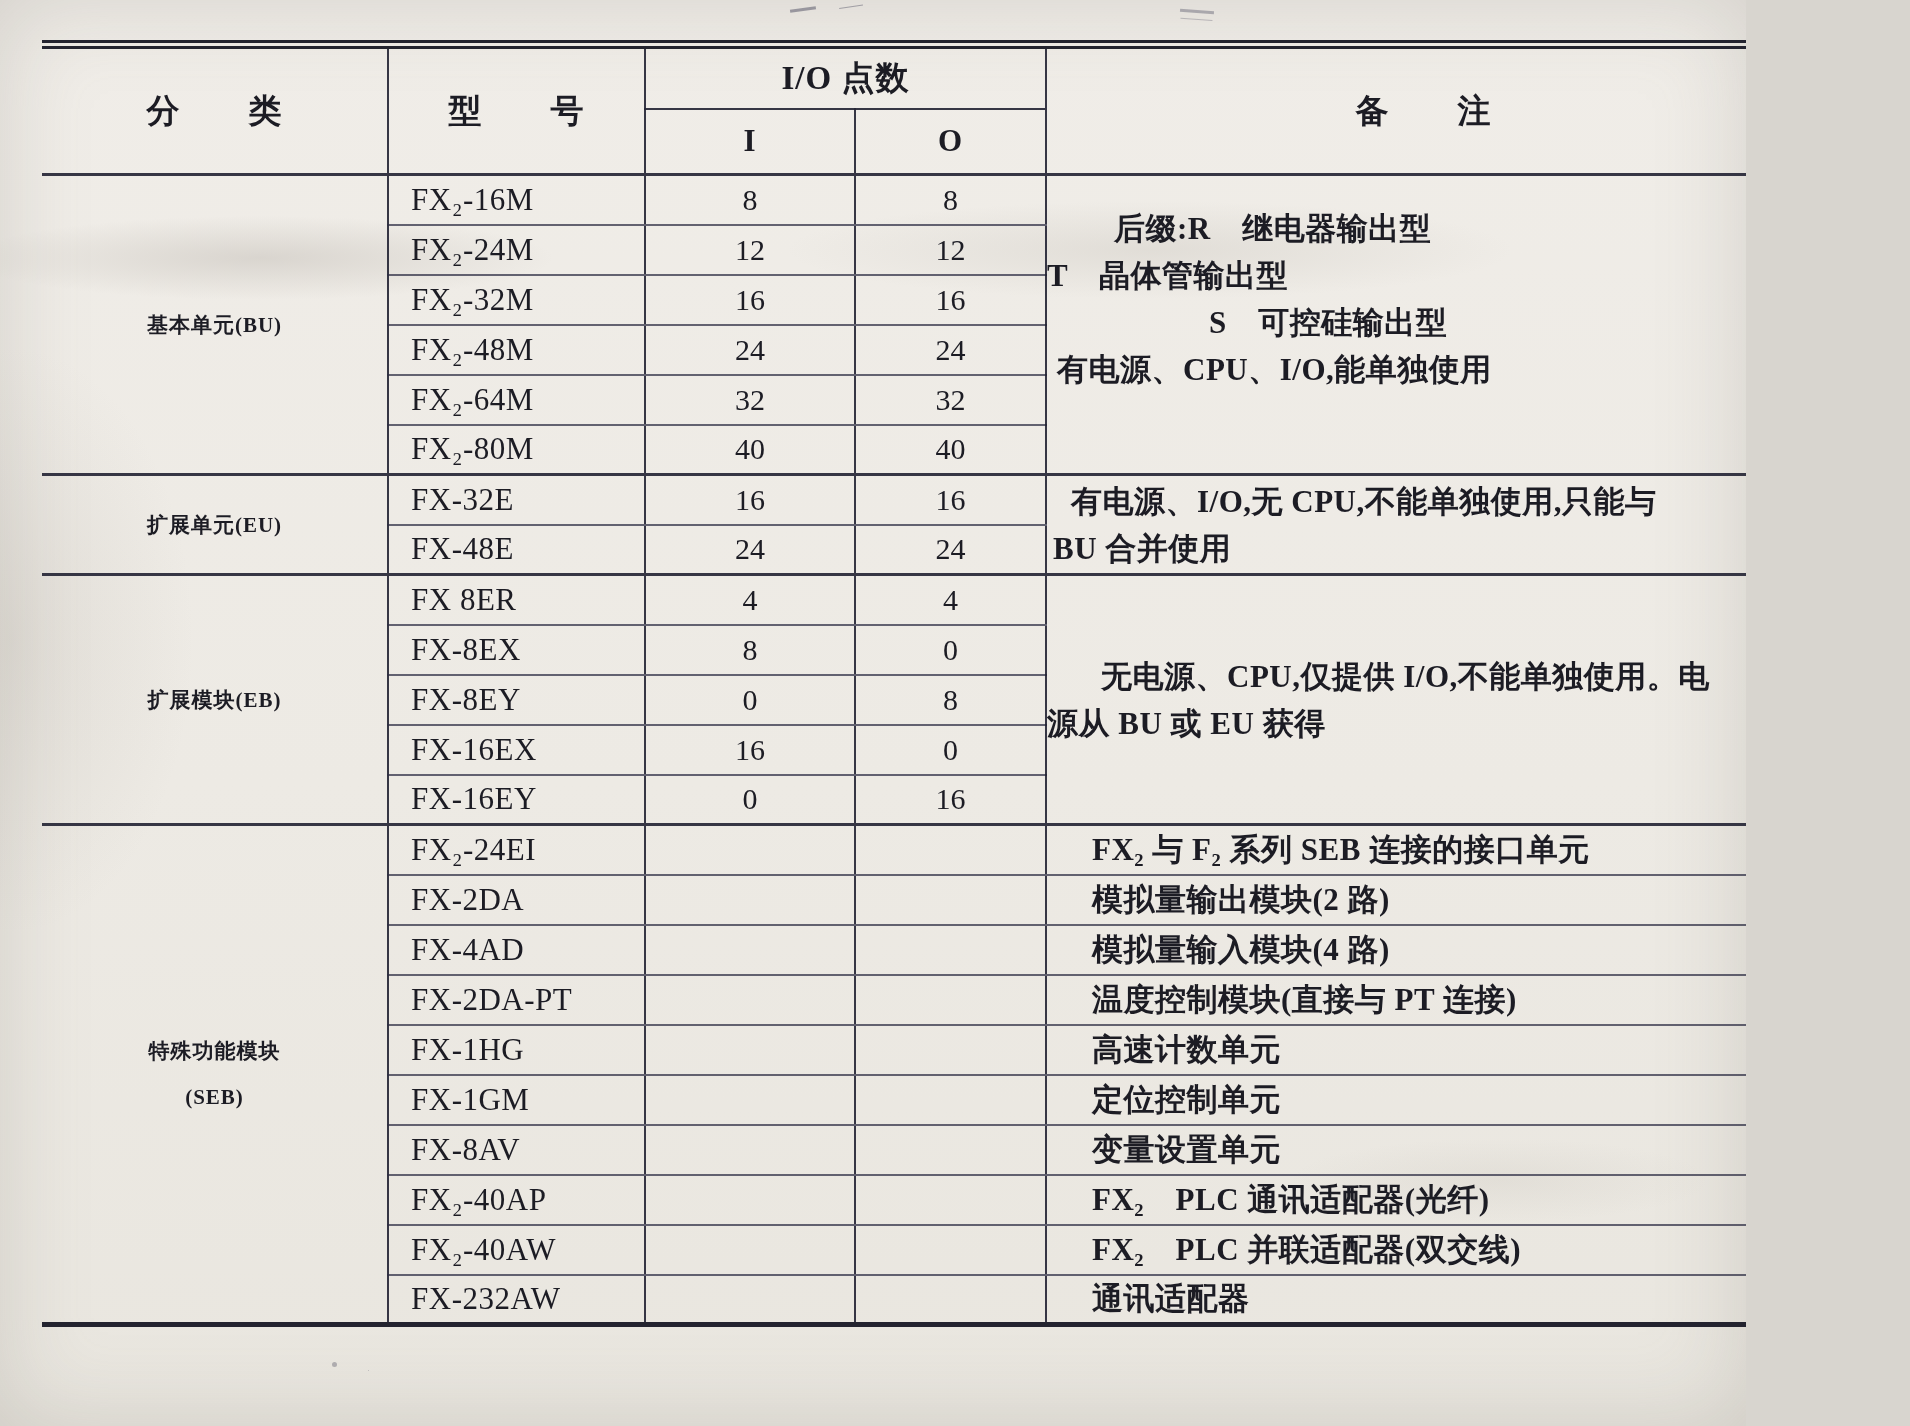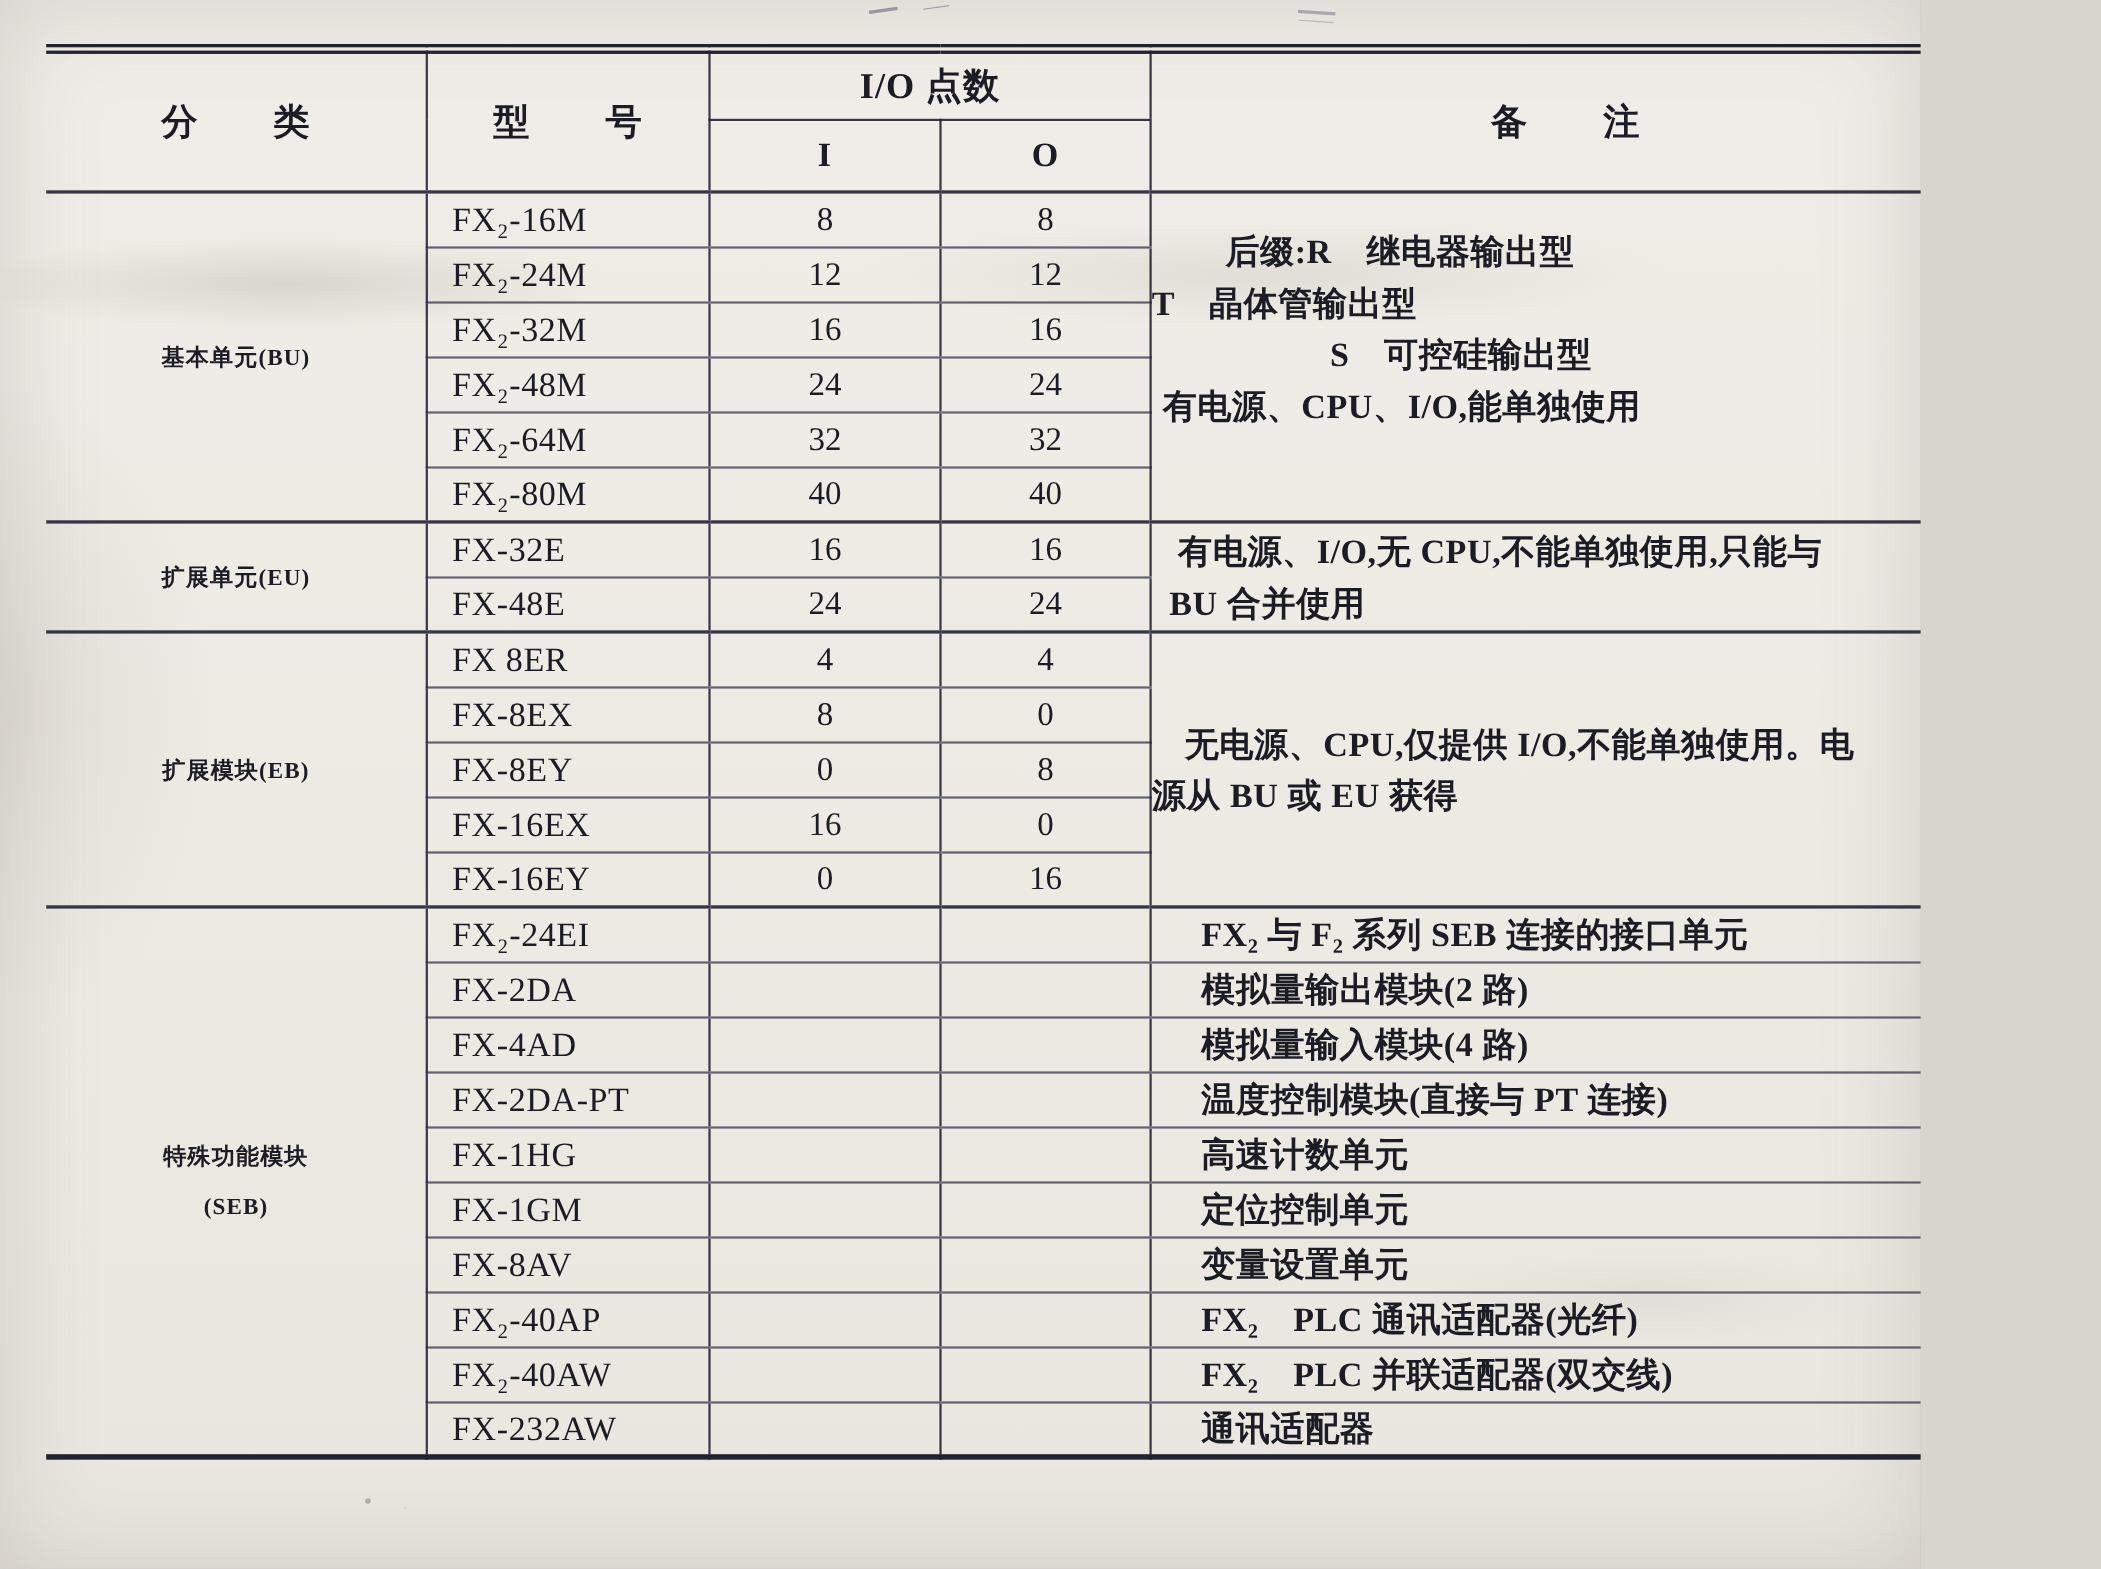--- a/index.html
+++ b/index.html
@@ -54,22 +54,22 @@
   td.io{text-align:center;font-size:30px;}
   td.remark,td.remark-row{font-size:31px;font-weight:600;letter-spacing:.5px;}
   td.remark-row{padding-left:45px;}
   td.remark .rline{line-height:47px;}
   td.remark.sec0{padding-bottom:52px;}
   .sec0 .rline0{padding-left:67px;}
   .sec0 .rline1{}
   .sec0 .rline2{padding-left:162px;}
   .sec0 .rline3{padding-left:10px;}
   .sec1 .rline0{padding-left:24px;}
-  .sec1 .rline1{padding-left:16px;}
-  .sec2 .rline0{padding-left:30px;}
+  .sec1 .rline1{padding-left:6px;}
+  .sec2 .rline0{padding-left:30px;margin-left:24px;}
   .sec2 .rline1{padding-left:0;}
 </style>
 </head>
 <body>
 
 <div class="page">
   <div class="artifact a1"></div>
   <div class="artifact a2"></div>
   <div class="artifact a3"></div>
 

